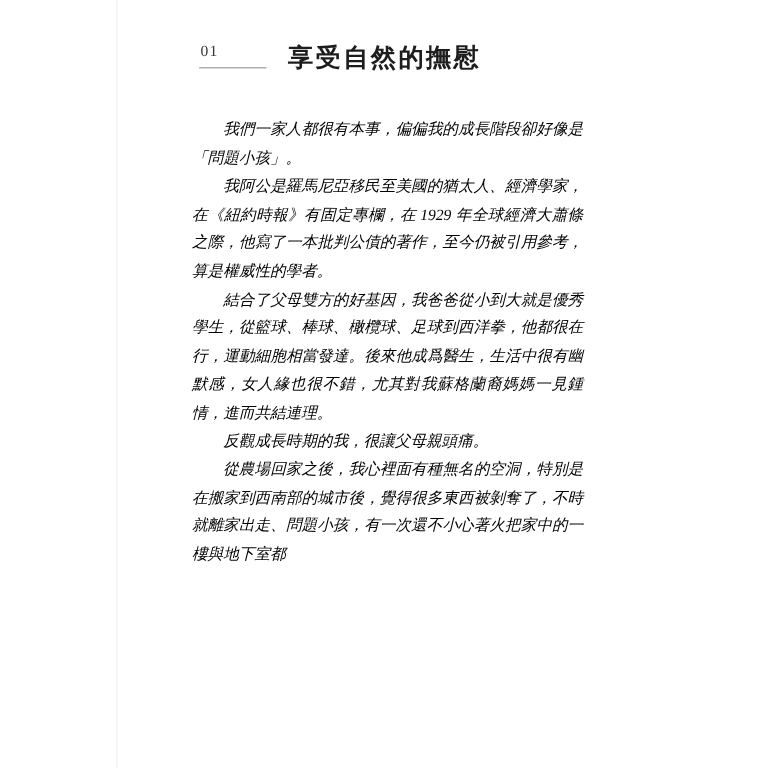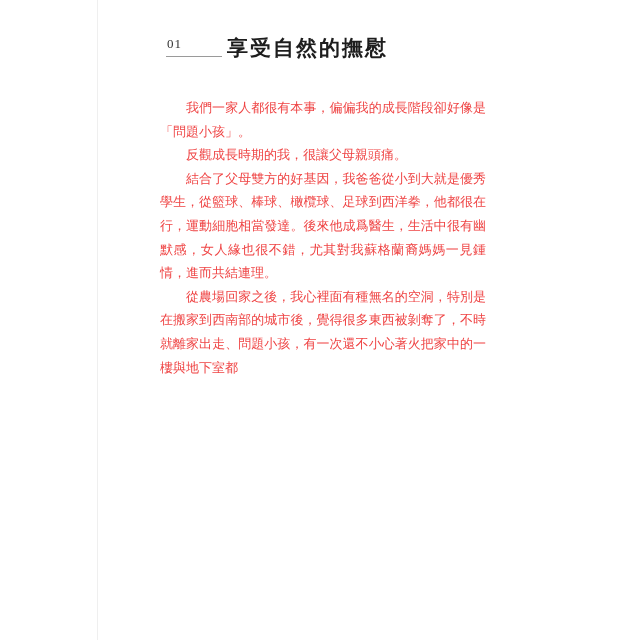--- a/index.html
+++ b/index.html
@@ -36,34 +36,35 @@
   }
   .chapter-number {
     font-size: 13px;
     letter-spacing: 1px;
     color: #333333;
   }
   .chapter-title {
     font-size: 21px;
     letter-spacing: 2px;
     color: #1d1d1d;
-    margin-left: 5px;
+    margin-left: 18px;
     margin-bottom: -5px;
     font-weight: 600;
   }
   
   .body-text {
     position: absolute;
     left: 160px;
     top: 96px;
     width: 326px;
     font-size: 13px;
     line-height: 23.6px;
     text-align: justify;
-    color: #ef4444;
+    color: #000000;
+    font-style: italic;
   }
   .body-text p {
     margin: 0;
     text-indent: 2em;
   }
   
   .footer {
     position: absolute;
     left: 0;
     top: 579px;
@@ -115,19 +116,20 @@
 
   <div class="chapter-header">
     <span class="chapter-num-group">
       <span class="chapter-number">01</span>
     </span>
     <span class="chapter-title">享受自然的撫慰</span>
   </div>
 
   <div class="body-text">
     <p>我們一家人都很有本事，偏偏我的成長階段卻好像是「問題小孩」。</p>
+    <p>我阿公是羅馬尼亞移民至美國的猶太人、經濟學家，在《紐約時報》有固定專欄，在 1929 年全球經濟大蕭條之際，他寫了一本批判公債的著作，至今仍被引用參考，算是權威性的學者。</p>
+    <p>結合了父母雙方的好基因，我爸爸從小到大就是優秀學生，從籃球、棒球、橄欖球、足球到西洋拳，他都很在行，運動細胞相當發達。後來他成爲醫生，生活中很有幽默感，女人緣也很不錯，尤其對我蘇格蘭裔媽媽一見鍾情，進而共結連理。</p>
     <p>反觀成長時期的我，很讓父母親頭痛。</p>
-    <p>結合了父母雙方的好基因，我爸爸從小到大就是優秀學生，從籃球、棒球、橄欖球、足球到西洋拳，他都很在行，運動細胞相當發達。後來他成爲醫生，生活中很有幽默感，女人緣也很不錯，尤其對我蘇格蘭裔媽媽一見鍾情，進而共結連理。</p>
     <p>從農場回家之後，我心裡面有種無名的空洞，特別是在搬家到西南部的城市後，覺得很多東西被剝奪了，不時就離家出走、問題小孩，有一次還不小心著火把家中的一樓與地下室都</p>
   </div>
 
 
 </div>
 
 </body></html>

